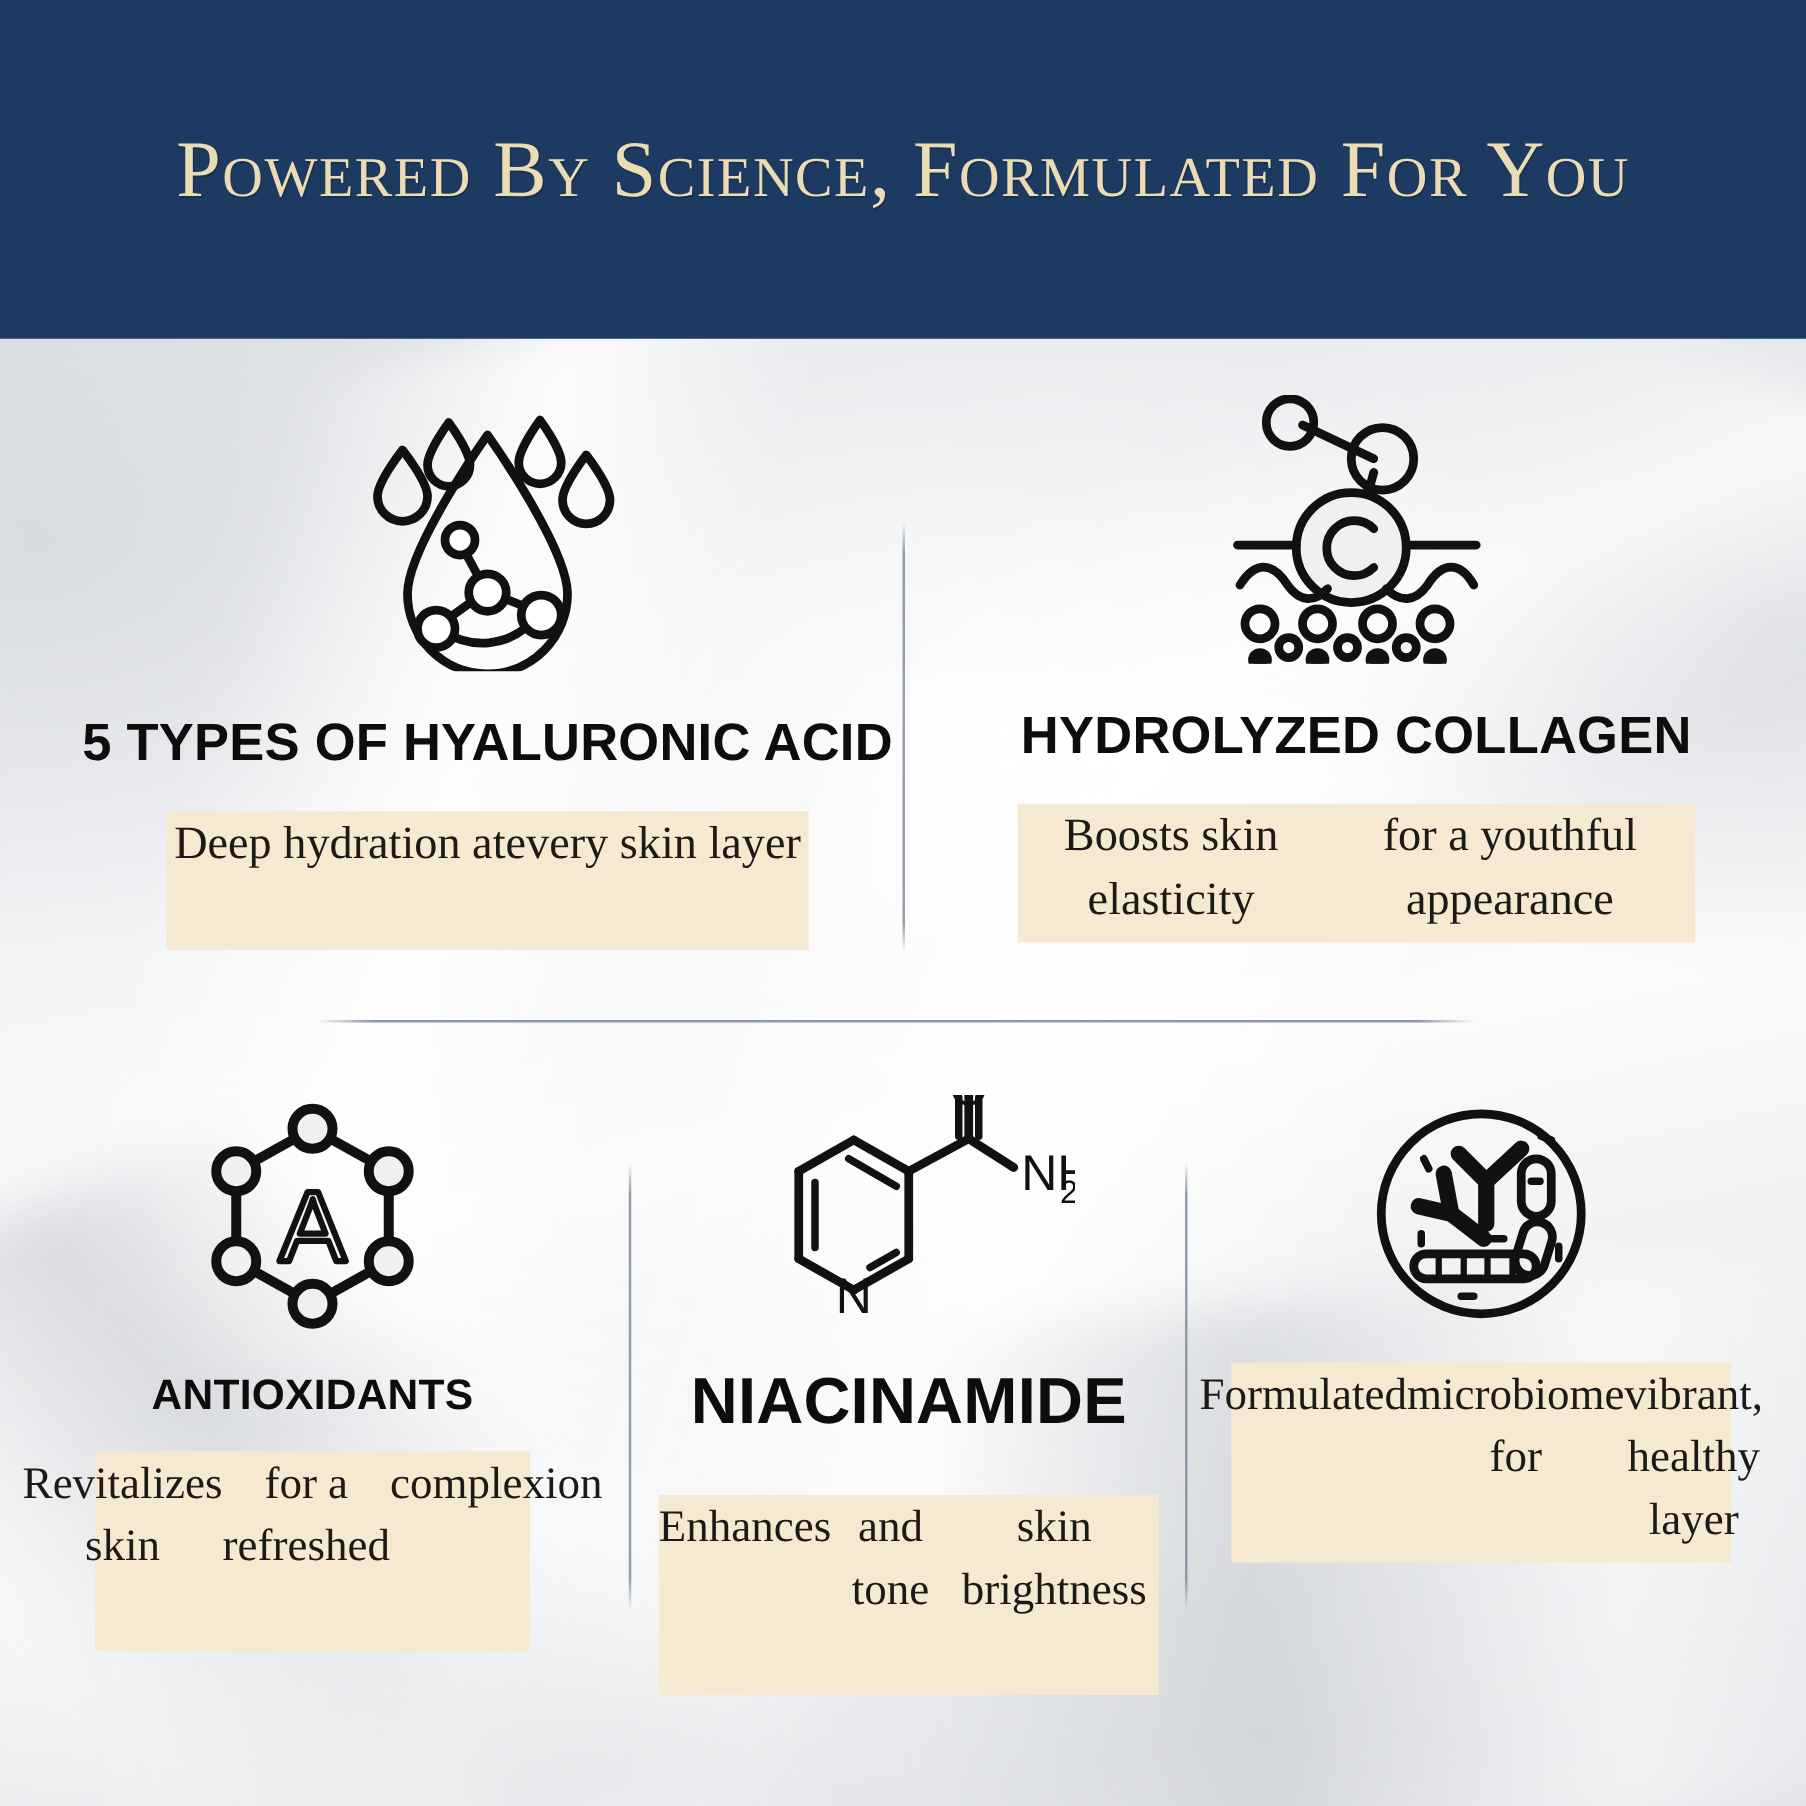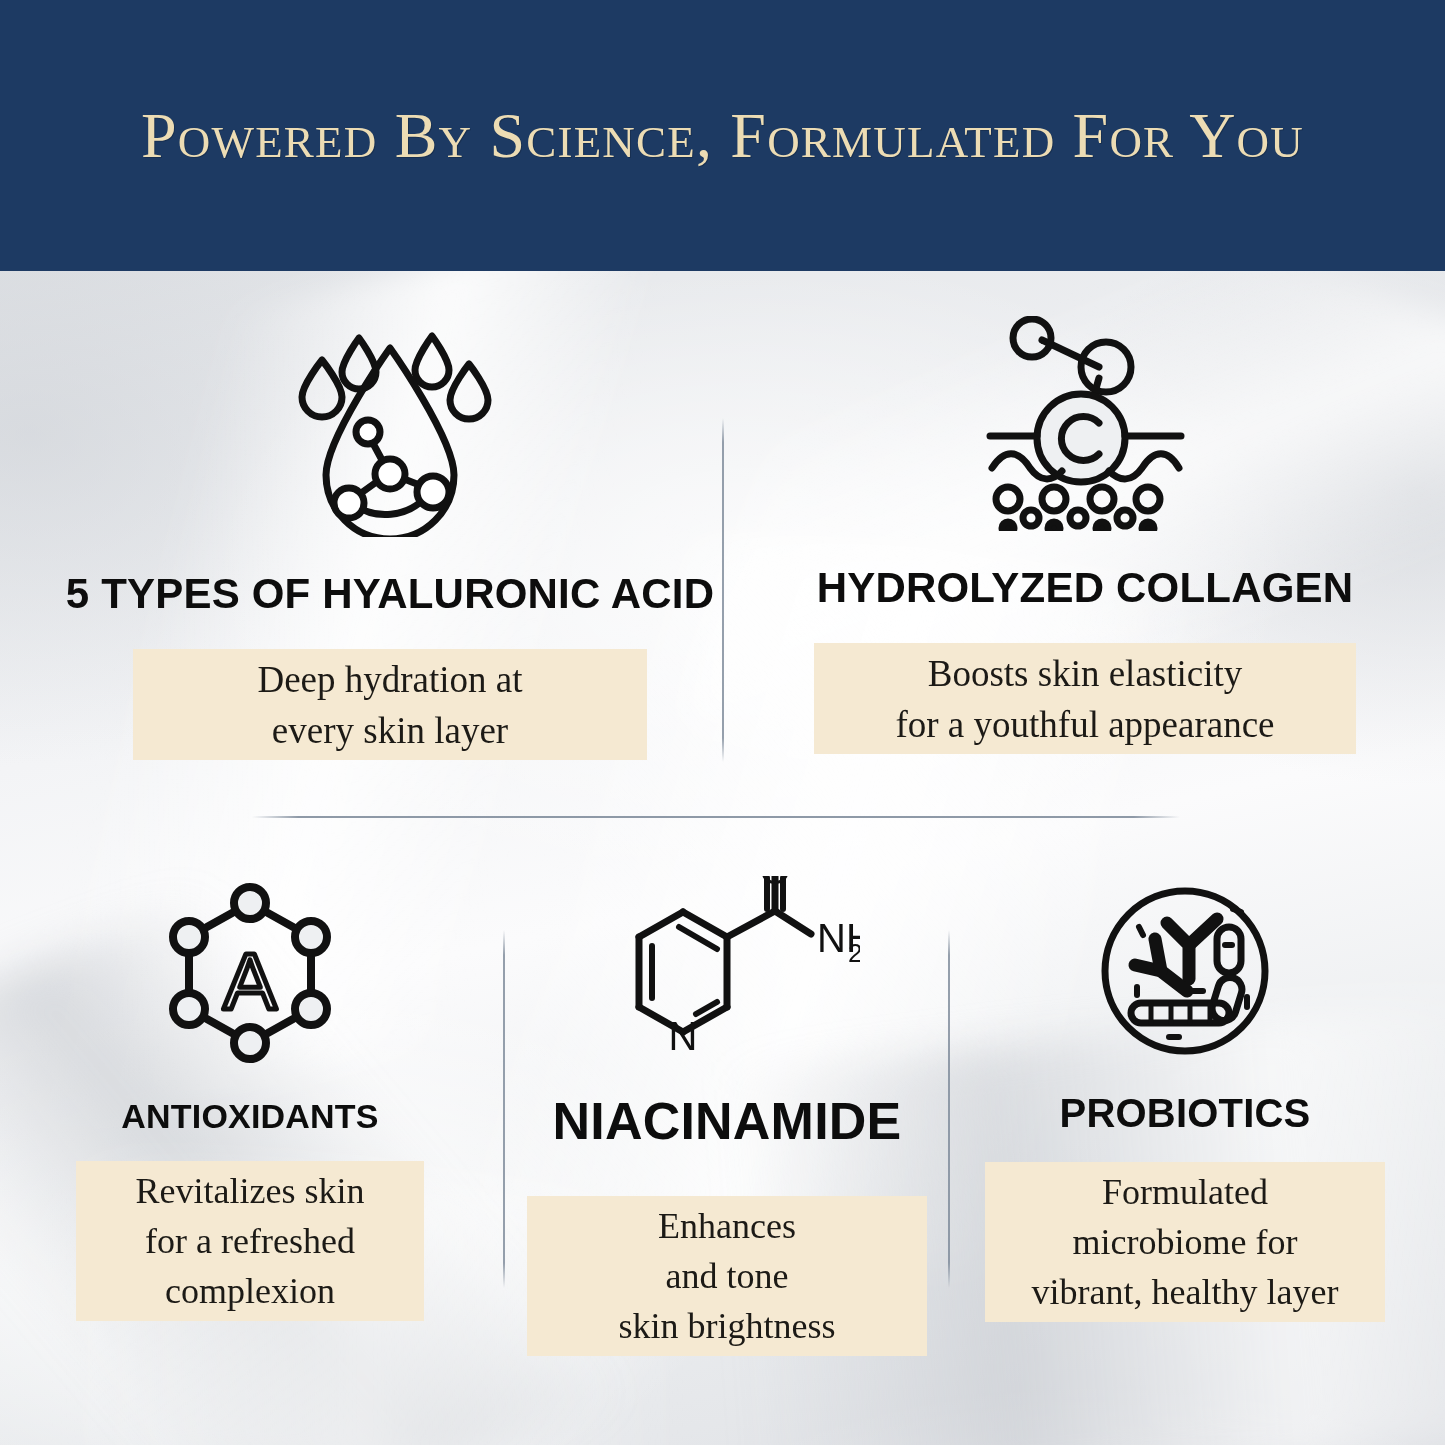--- a/index.html
+++ b/index.html
@@ -93,21 +93,21 @@
     text-align:center;
     white-space:nowrap;
     letter-spacing:.2px;
   }
 
   .desc-box{
     background:#f5e9d2;
     font-family:"Liberation Serif", serif;
     color:#1c1a16;
     text-align:center;
-    display:flex; flex-direction:column; justify-content:center;
+    display:flex; flex-direction:row; justify-content:center;
   }
   .desc-box .ln{ display:block; }
 
   
   .divider-h{
     position:absolute;
     background:linear-gradient(90deg, rgba(123,136,152,0) 0%, rgba(123,136,152,.85) 5%, rgba(123,136,152,.85) 95%, rgba(123,136,152,0) 100%);
     height:1.6px;
     z-index:5;
   }
@@ -288,21 +288,20 @@
           <path d="M115 124 L115 144" stroke-width="5"></path>
 
           <path d="M44 48 L48 56" stroke-width="6"></path>
           <path d="M138 30 L146 33" stroke-width="6"></path>
           <path d="M42 108 L42 116" stroke-width="6"></path>
           <path d="M98 112 L108 112" stroke-width="6"></path>
           <path d="M152 118 L152 128" stroke-width="6"></path>
           <path d="M74 158 L84 158" stroke-width="6"></path>
         </svg>
       </div>
-      <div class="card-title" style="font-size:40px; margin-top:27px;">PROBIOTICS</div>
       <div class="desc-box" style="width:400px; height:160px; margin-top:26px; font-size:36px; line-height:50px;">
         <span class="ln">Formulated</span>
         <span class="ln">microbiome for</span>
         <span class="ln">vibrant, healthy layer</span>
       </div>
     </div>
 
   </div>
 
   <div class="divider-v" style="left:722px; top:418px; height:344px;"></div>

